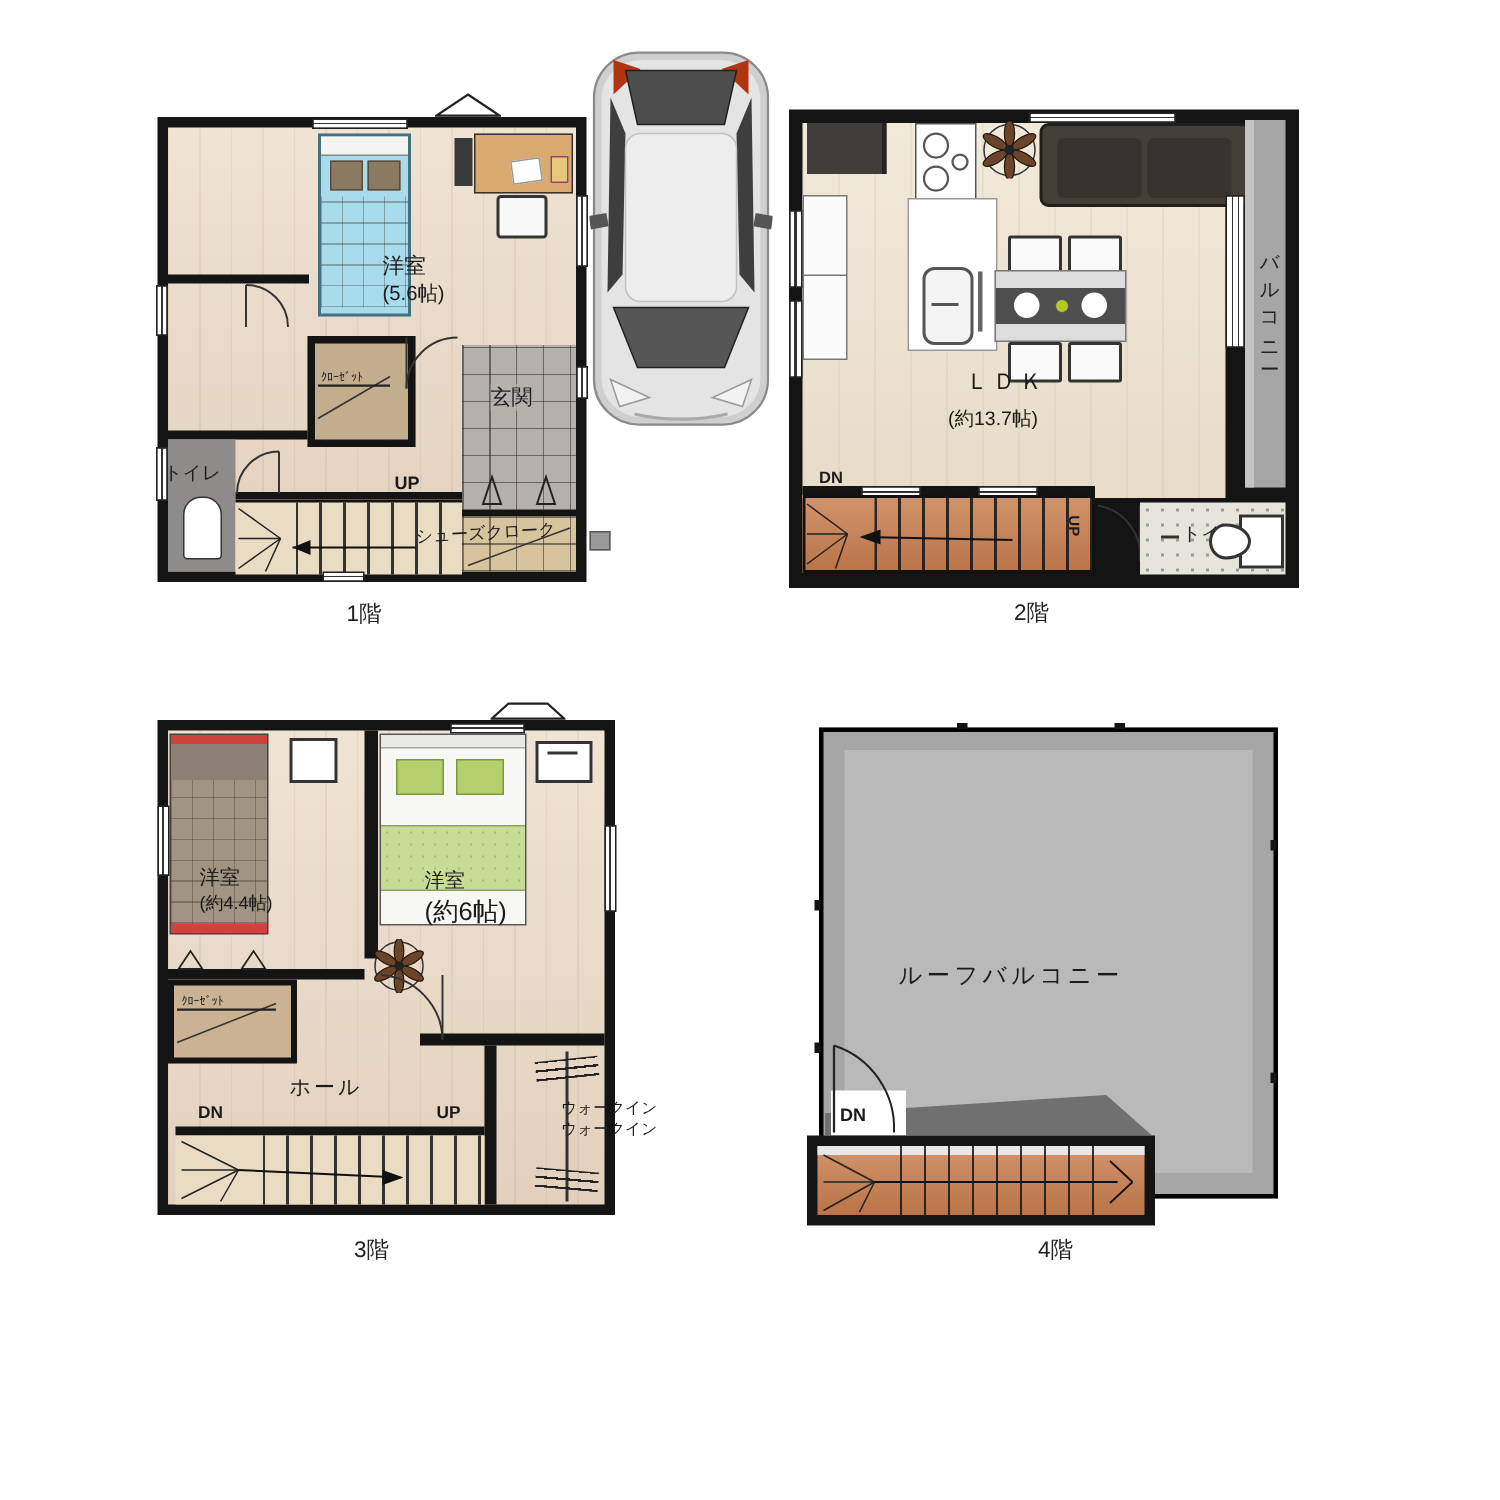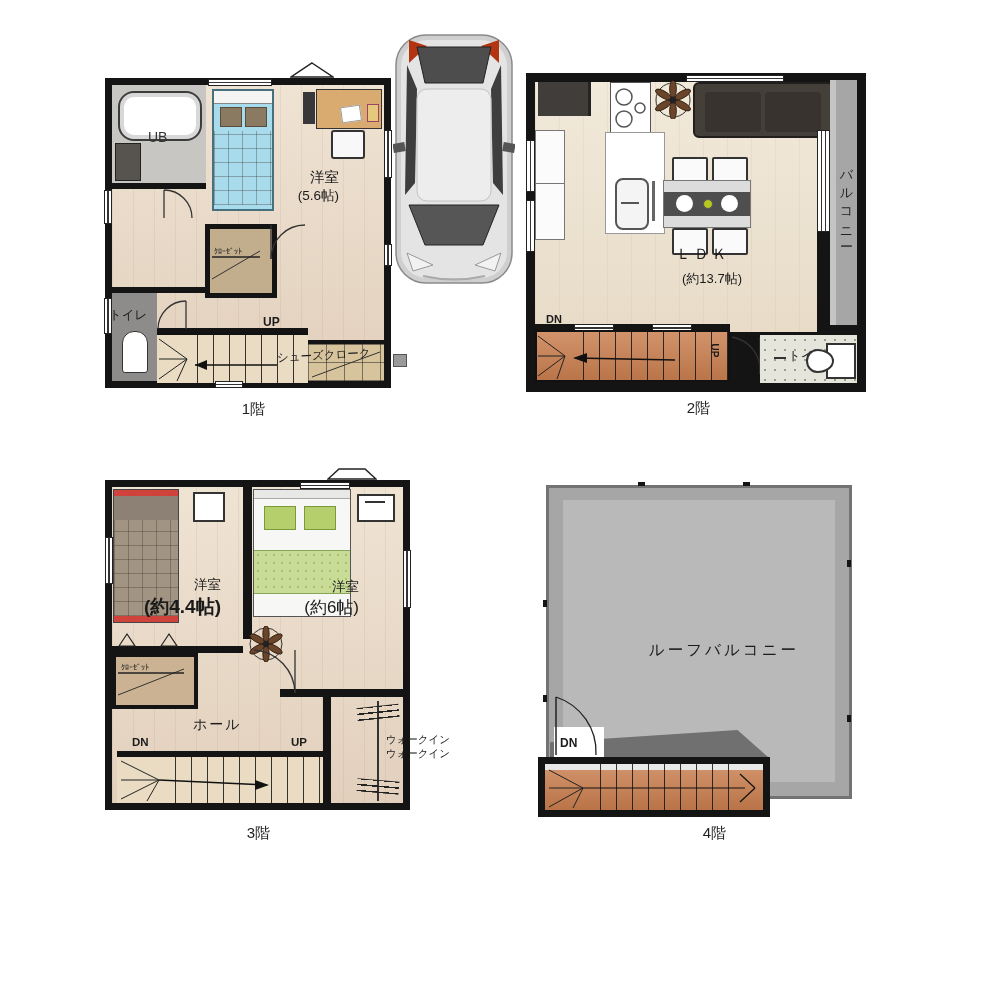--- a/index.html
+++ b/index.html
@@ -13,21 +13,21 @@
   .wood1{background:
     repeating-linear-gradient(90deg, rgba(150,110,80,.10) 0 1px, transparent 1px 21px),
     linear-gradient(180deg,#efe3d3,#e2d0bd);}
   .wood2{background:
     repeating-linear-gradient(90deg, rgba(150,115,85,.08) 0 1px, transparent 1px 24px),
     linear-gradient(180deg,#f1e9da,#e8dcc8);}
   .wall{position:absolute;background:#141414;}
   .winh{position:absolute;background:linear-gradient(180deg,#fff 0 36%,#333 36% 60%,#fff 60% 100%);border:1px solid #222;}
   .winv{position:absolute;background:linear-gradient(90deg,#fff 0 36%,#333 36% 60%,#fff 60% 100%);border:1px solid #222;}
   .label{position:absolute;white-space:nowrap;color:#1b1b1b;}
-  .ctr{text-align:right;}
+  .ctr{text-align:left;}
   .treads{background-image:repeating-linear-gradient(90deg,rgba(20,20,20,.85) 0 1.5px,transparent 1.5px 16px);}
   .stairs-wood{background-color:#e9dcc3;}
   .stairs-orange{background-color:#c97d4d;background-image:linear-gradient(180deg,rgba(255,255,255,.18),rgba(0,0,0,.08));}
   .tile{background-color:#b4b1ac;background-image:
     repeating-linear-gradient(0deg,rgba(40,40,40,.55) 0 1px,transparent 1px 18px),
     repeating-linear-gradient(90deg,rgba(40,40,40,.55) 0 1px,transparent 1px 18px);}
   .dotfloor{background-color:#e5e5dc;background-image:radial-gradient(#99a089 1.1px,transparent 1.1px);background-size:10px 10px;}
   .grid-mat{background-image:
     repeating-linear-gradient(0deg,rgba(60,50,40,.35) 0 1px,transparent 1px 14px),
     repeating-linear-gradient(90deg,rgba(60,50,40,.35) 0 1px,transparent 1px 14px);}
@@ -38,25 +38,20 @@
 <body>
 
 <div class="plan" style="left:105px;top:78px;width:286px;height:310px;">
 
   <svg class="abs" style="left:185px;top:-16px;" width="44" height="17">
     <polygon points="22,1 43,15 1,15" fill="#ffffff" stroke="#222" stroke-width="1.5"></polygon>
   </svg>
 
   <div class="abs wood1" style="left:7px;top:7px;width:272px;height:296px;"></div>
 
-  <div class="abs" style="left:7px;top:7px;width:94px;height:98px;background:#c8c6c3;">
-    <div class="abs" style="left:6px;top:6px;width:80px;height:46px;background:#fff;border:2px solid #3c3c3c;border-radius:16px;box-shadow:inset 0 0 0 4px #d8d8d8;"></div>
-    <div class="abs" style="left:3px;top:58px;width:24px;height:36px;background:#57544f;border:1px solid #222;"></div>
-    <div class="label" style="left:36px;top:44px;font-size:14px;color:#333;">UB</div>
-  </div>
   <div class="wall" style="left:7px;top:105px;width:94px;height:6px;"></div>
 
   <div class="wall" style="left:7px;top:209px;width:94px;height:6px;"></div>
 
   <div class="abs" style="left:7px;top:215px;width:45px;height:88px;background:#8e8c8a;">
     <div class="label" style="left:-3px;top:14px;font-size:12.5px;">トイレ</div>
     <div class="abs" style="left:10px;top:38px;width:24px;height:40px;background:#fff;border:1.5px solid #333;border-radius:12px 12px 3px 3px;"></div>
   </div>
 
   <div class="abs" style="left:107px;top:11px;width:58px;height:118px;border:2px solid #47707f;background:#a8dcec;">
@@ -77,20 +72,27 @@
   </div>
 
   <div class="abs" style="left:100px;top:146px;width:62px;height:64px;border:5px solid #141414;background:#c2ad8d;">
     <svg class="abs" style="left:0;top:0;" width="52" height="54">
       <line x1="2" y1="50" x2="50" y2="22" stroke="#333" stroke-width="1"></line>
       <line x1="2" y1="28" x2="50" y2="28" stroke="#222" stroke-width="1.5"></line>
     </svg>
     <div class="label" style="left:4px;top:18px;font-size:8px;">ｸﾛｰｾﾞｯﾄ</div>
   </div>
 
+  <div class="abs tile" style="left:203px;top:152px;width:76px;height:110px;">
+    <div class="label" style="left:19px;top:26px;font-size:14px;background:rgba(181,178,172,.7);">玄関</div>
+    <svg class="abs" style="left:6px;top:86px;" width="64" height="22">
+      <polygon points="8,20 14,2 20,20" fill="none" stroke="#222" stroke-width="1.3"></polygon>
+      <polygon points="44,20 50,2 56,20" fill="none" stroke="#222" stroke-width="1.3"></polygon>
+    </svg>
+  </div>
   <div class="wall" style="left:203px;top:262px;width:76px;height:4px;"></div>
 
   <div class="abs tile" style="left:203px;top:266px;width:76px;height:37px;background-color:#d8c49c;">
     <svg class="abs" style="left:0;top:0;" width="76" height="37">
       <line x1="4" y1="33" x2="72" y2="8" stroke="#333" stroke-width="1"></line>
     </svg>
   </div>
   <div class="abs" style="left:288px;top:276px;width:12px;height:11px;background:#9a9a98;border:1px solid #555;"></div>
 
   <div class="wall" style="left:52px;top:250px;width:151px;height:5px;"></div>
@@ -251,21 +253,21 @@
 
   <div class="abs" style="left:8px;top:9px;width:64px;height:132px;border:1px solid #444;">
     <div class="abs" style="left:0;top:0;width:100%;height:6px;background:#d0423c;"></div>
     <div class="abs" style="left:0;top:6px;width:100%;height:24px;background:#8d8175;"></div>
     <div class="abs grid-mat" style="left:0;top:30px;width:100%;height:96px;background-color:#a29482;"></div>
     <div class="abs" style="left:0;top:126px;width:100%;height:6px;background:#d0423c;"></div>
   </div>
   <div class="abs" style="left:88px;top:12px;width:28px;height:26px;background:#fff;border:2px solid #333;"></div>
   <div class="label ctr" style="left:28px;top:96px;width:88px;">
     <div style="font-size:13.5px;">洋室</div>
-    <div style="font-size:19px;font-weight:bold;">(約4.4帖)</div>
+    <div style="font-size:12px;">(約4.4帖)</div>
   </div>
 
   <div class="wall" style="left:138px;top:7px;width:9px;height:152px;"></div>
   <div class="wall" style="left:7px;top:166px;width:131px;height:7px;"></div>
   <svg class="abs" style="left:10px;top:152px;" width="76" height="16">
     <polygon points="4,14 12,2 20,14" fill="none" stroke="#222" stroke-width="1.2"></polygon>
     <polygon points="46,14 54,2 62,14" fill="none" stroke="#222" stroke-width="1.2"></polygon>
   </svg>
 
   <div class="abs" style="left:7px;top:173px;width:78px;height:48px;border:4px solid #141414;background:#cbb292;">
@@ -335,21 +337,21 @@
   </div>
 
   <div class="winv" style="left:0px;top:57px;width:6px;height:45px;"></div>
   <div class="winv" style="left:298px;top:70px;width:6px;height:56px;"></div>
   <div class="winh" style="left:195px;top:2px;width:48px;height:5px;"></div>
 </div>
 <div class="floor-tag ctr" style="left:236px;top:824px;width:34px;">3階</div>
 
 <div class="abs" style="left:538px;top:480px;width:318px;height:340px;">
 
-  <div class="abs" style="left:8px;top:5px;width:300px;height:308px;background:#a6a6a6;border:3px solid #737373;">
+  <div class="abs" style="left:8px;top:5px;width:300px;height:308px;background:#a6a6a6;border:3px solid #000000;">
     <div class="abs" style="left:14px;top:12px;width:272px;height:282px;background:#b9b9b9;"></div>
     <div class="label ctr" style="left:50px;top:152px;width:200px;font-size:15.5px;letter-spacing:3px;">ルーフバルコニー</div>
   </div>
 
   <div class="abs" style="left:100px;top:2px;width:7px;height:4px;background:#141414;"></div>
   <div class="abs" style="left:205px;top:2px;width:7px;height:4px;background:#141414;"></div>
   <div class="abs" style="left:5px;top:120px;width:4px;height:7px;background:#141414;"></div>
   <div class="abs" style="left:5px;top:215px;width:4px;height:7px;background:#141414;"></div>
   <div class="abs" style="left:309px;top:80px;width:4px;height:7px;background:#141414;"></div>
   <div class="abs" style="left:309px;top:235px;width:4px;height:7px;background:#141414;"></div>

